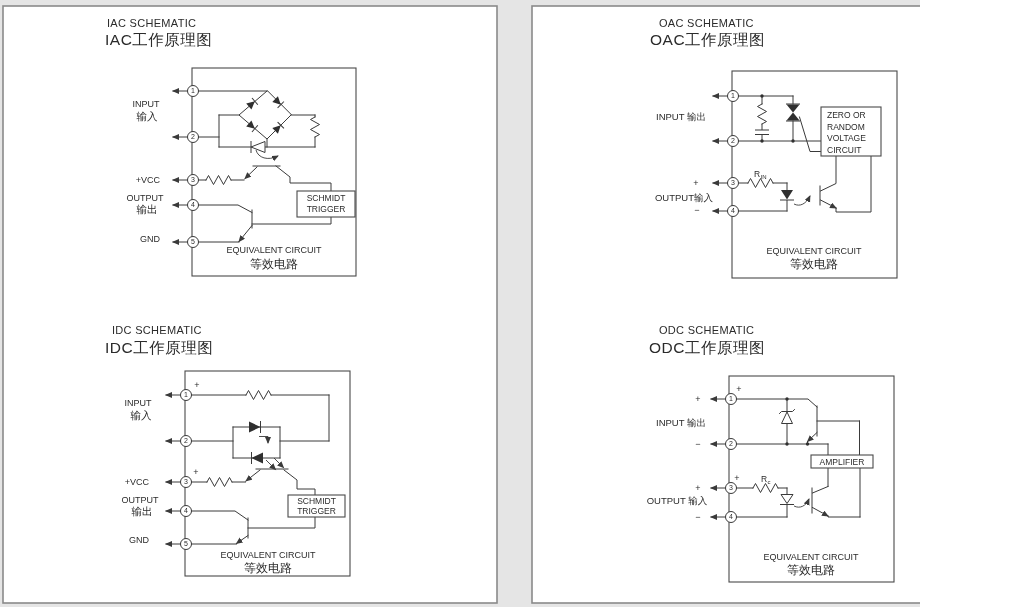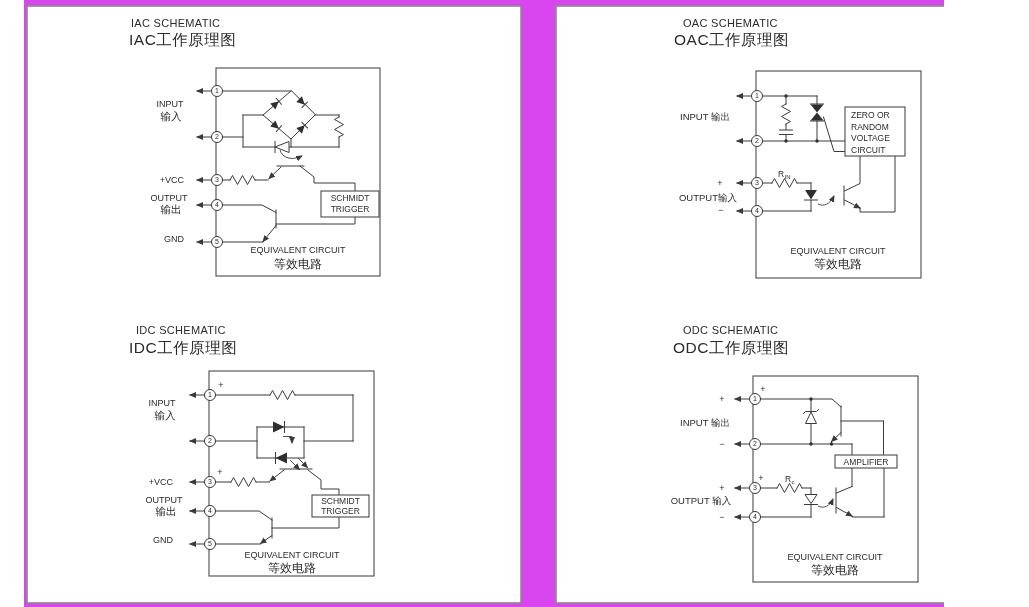--- a/index.html
+++ b/index.html
@@ -1,16 +1,16 @@
 <!DOCTYPE html>
 <html><head>
 <meta charset="utf-8">
 <style>
   html,body{margin:0;padding:0;background:#fff;}
-  .stage{position:relative;width:920px;height:607px;background:#d946ef;overflow:hidden;margin-left:24px;}
+  .stage{position:relative;width:920px;height:607px;background:#e5e5e5;overflow:hidden;}
   svg{display:block;}
   .panel{fill:#ffffff;stroke:#8a8a8a;stroke-width:1.6;}
   .box{fill:#ffffff;stroke:#4a4a4a;stroke-width:1.1;}
   .w{fill:none;stroke:#3a3a3a;stroke-width:1;stroke-linecap:square;}
   .wt{fill:none;stroke:#3a3a3a;stroke-width:.9;}
   .fd{fill:#2f2f2f;stroke:none;}
   .ol{fill:#ffffff;stroke:#3a3a3a;stroke-width:1;}
   text{fill:#2b2b2b;font-family:"Liberation Sans","DejaVu Sans",sans-serif;}
   .t7{font-size:7px;}
   .t8{font-size:8.5px;}

